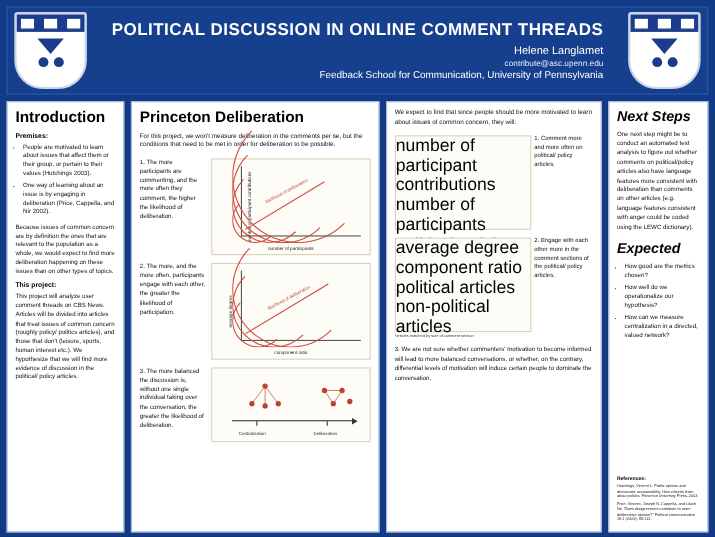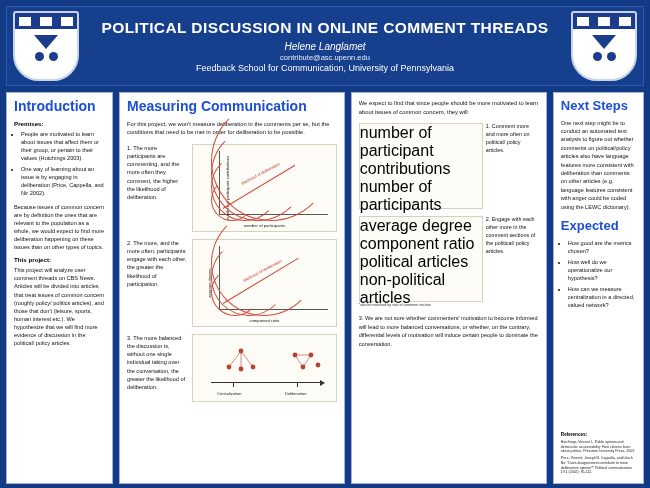--- a/index.html
+++ b/index.html
@@ -39,40 +39,40 @@
     width:100%;height:16px;background:#1b3c8c;
     display:flex;align-items:center;justify-content:space-around;
   }
   .crest .book{width:12px;height:9px;background:#fff;border:1px solid #1b3c8c;border-radius:1px;}
   .crest .chev{
     width:0;height:0;border-left:12px solid transparent;border-right:12px solid transparent;
     border-top:14px solid #1b3c8c;margin-top:6px;
   }
   .crest .dots{display:flex;gap:5px;margin-top:3px;}
   .crest .dot{width:9px;height:9px;border-radius:50%;background:#1b3c8c;}
-  .header-text{text-align:center;color:#ffffff;padding:0 72px;}
+  .header-text{text-align:right;color:#ffffff;padding:0 72px;}
   .poster-title{
     font-size:15.5px;font-weight:bold;letter-spacing:.4px;margin:0 0 4px 0;line-height:1.1;
   }
-  .author{font-size:10px;margin:0 0 1px 0;font-style:italic;}
+  .author{font-size:10px;margin:0 0 1px 0;}
   .email{font-size:7.5px;margin:0 0 1px 0;color:#e6ecf8;}
   .affil{font-size:9px;margin:0;}
   
   .body{
     display:flex;gap:6px;margin-top:6px;height:392px;
   }
   .col{background:#ffffff;border:1px solid #9fb4d8;box-sizing:border-box;padding:6px 7px;overflow:hidden;}
   .col-intro{width:108px;}
   .col-mid{width:228px;}
   .col-exp{width:198px;}
   .col-next{width:92px;display:flex;flex-direction:column;}
   h2.sec{
-    color:#1d4ed8;font-size:14px;margin:0 0 6px 0;font-weight:bold;line-height:1.05;
-  }
-  h2.sec.small{font-size:13px;}
+    color:#000000;font-size:14px;margin:0 0 6px 0;font-weight:bold;line-height:1.05;
+  }
+  h2.sec.small{font-size:13px;font-style:italic;}
   .lbl{font-size:6.2px;font-weight:bold;color:#000;margin:0 0 3px 0;}
   p.t{font-size:5.6px;line-height:1.45;margin:0 0 5px 0;color:#111;}
   ul.t{margin:0 0 5px 0;padding-left:7px;}
   ul.t li{font-size:5.6px;line-height:1.45;margin-bottom:3px;color:#111;}
   
   .mid-intro{font-size:5.8px;line-height:1.5;margin:0 0 7px 0;color:#111;}
   .block{display:flex;gap:5px;margin-bottom:7px;}
   .block .num{width:64px;font-size:5.6px;line-height:1.45;color:#111;}
   .fig{
     width:152px;height:86px;background:#fdfcf6;border:1px solid #d9d2bb;position:relative;
@@ -174,21 +174,21 @@
       <ul class="t">
         <li>People are motivated to learn about issues that affect them or their group, or pertain to their values (Hutchings 2003).</li>
         <li>One way of learning about an issue is by engaging in deliberation (Price, Cappella, and Nir 2002).</li>
       </ul>
       <p class="t">Because issues of common concern are by definition the ones that are relevant to the population as a whole, we would expect to find more deliberation happening on these issues than on other types of topics.</p>
       <p class="lbl">This project:</p>
       <p class="t">This project will analyze user comment threads on CBS News. Articles will be divided into articles that treat issues of common concern (roughly policy/ politics articles), and those that don't (leisure, sports, human interest etc.). We hypothesize that we will find more evidence of discussion in the political/ policy articles.</p>
     </div>
 
     <div class="col col-mid">
-      <h2 class="sec">Measuring Communication</h2>
+      <h2 class="sec">Princeton Deliberation</h2>
       <p class="mid-intro">For this project, we won't measure deliberation in the comments per se, but the conditions that need to be met in order for deliberation to be possible.</p>
 
       <div class="block">
         <div class="num">
           <span>1.</span>
           <span>The more participants are commenting, and the more often they comment, the higher the likelihood of deliberation.</span>
         </div>
         <div class="fig">
           <div class="axis-y"></div>
           <div class="axis-x"></div>

